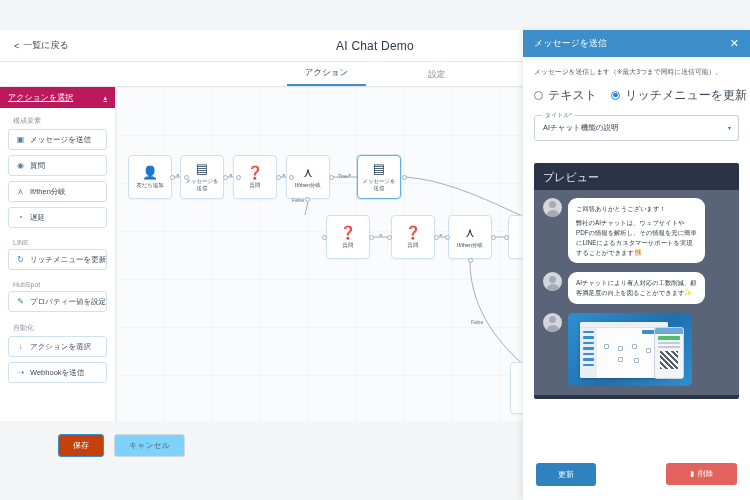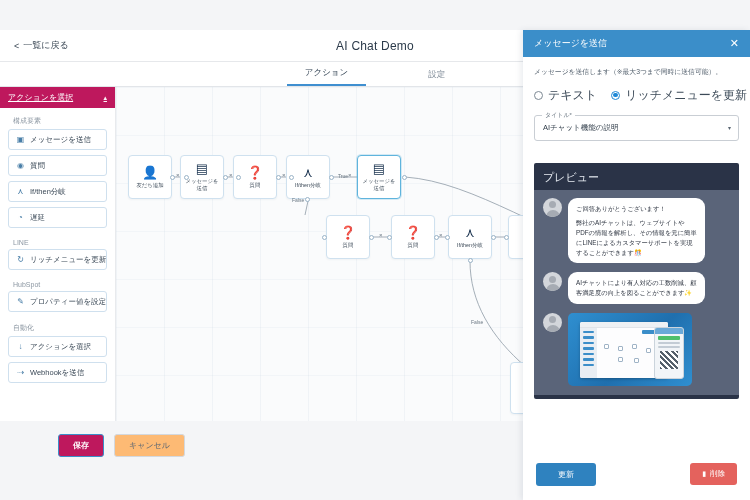--- a/index.html
+++ b/index.html
@@ -98,22 +98,22 @@
   
   .footer {
     position: absolute; left: 0; top: 421px; width: 750px; height: 79px;
     background: #f4f5f7;
   }
   .footer-inner { padding: 13px 0 0 58px; display: flex; gap: 10px; }
   .btn {
     font-size: 8px; border-radius: 3px; padding: 5px 14px; cursor: pointer;
     border: 1px solid transparent; white-space: nowrap;
   }
-  .btn-save { background: #be185d; color: #fff; border-color: #3b8ec9; font-weight: bold; }
-  .btn-cancel { background: #fdba74; color: #5a6673; border-color: #d3d8de; }
+  .btn-save { background: #c2410c; color: #fff; border-color: #3b8ec9; }
+  .btn-cancel { background: #7dd3fc; color: #5a6673; border-color: #d3d8de; }
 
   
   .panel {
     position: absolute; right: 0; top: 30px; width: 227px; height: 470px;
     background: #ffffff; box-shadow: -2px 0 6px rgba(40,60,85,.10);
     display: flex; flex-direction: column;
   }
   .panel-head {
     height: 27px; background: #3b8ec9; color: #fff;
     display: flex; align-items: center; justify-content: space-between;
@@ -204,21 +204,21 @@
   .panel-foot {
     flex: 0 0 auto; height: 52px; display: flex; align-items: center;
     justify-content: space-between; padding: 0 13px 0 13px;
   }
   .btn-update {
     background: #2f82bf; color: #fff; border: none; border-radius: 3px;
     font-size: 8px; padding: 6px 22px; cursor: pointer;
   }
   .btn-delete {
     background: #e4625d; color: #fff; border: none; border-radius: 3px;
-    font-size: 7.5px; padding: 6px 12px; cursor: pointer;
+    font-size: 7.5px; padding: 6px 24px; cursor: pointer;
     display: flex; align-items: center; gap: 4px;
   }
   .trash { font-size: 7px; }
 </style>
 </head>
 <body>
 
 <div id="app">
 
   <div class="topbar">

